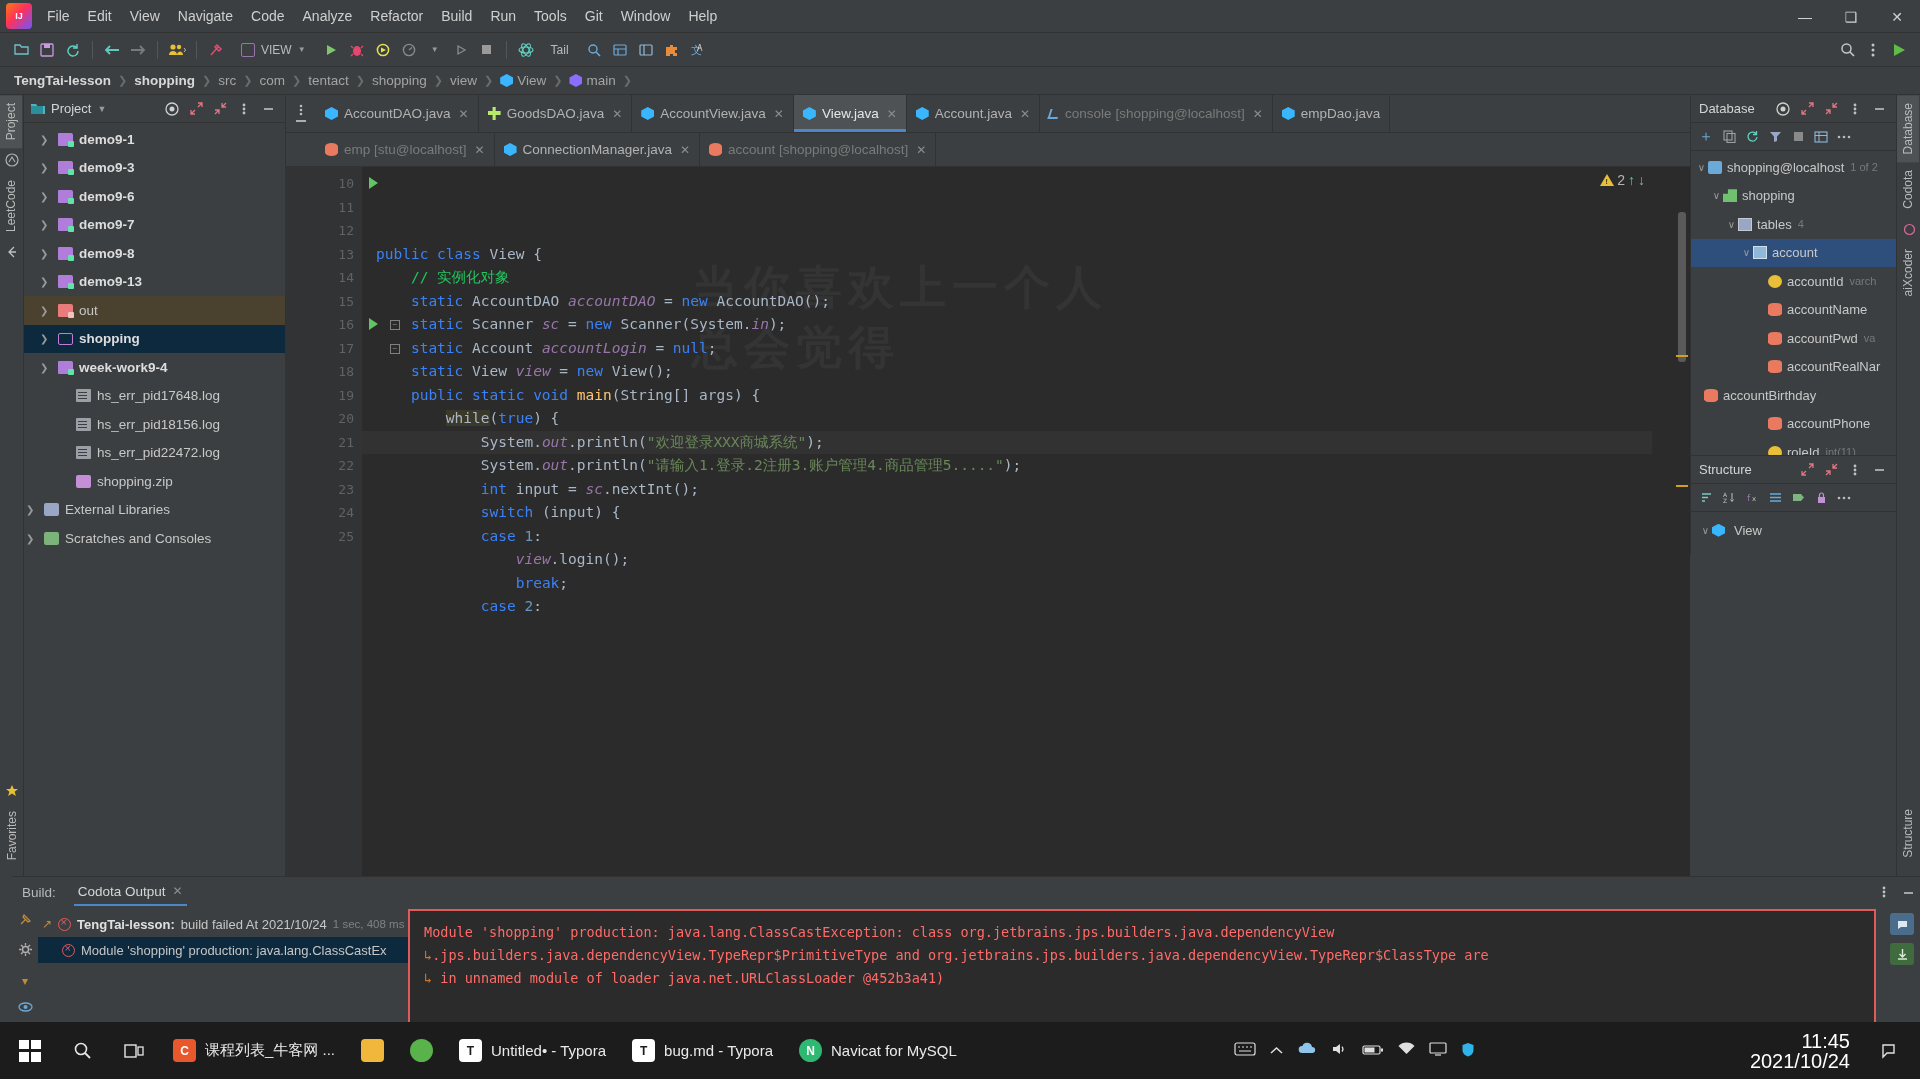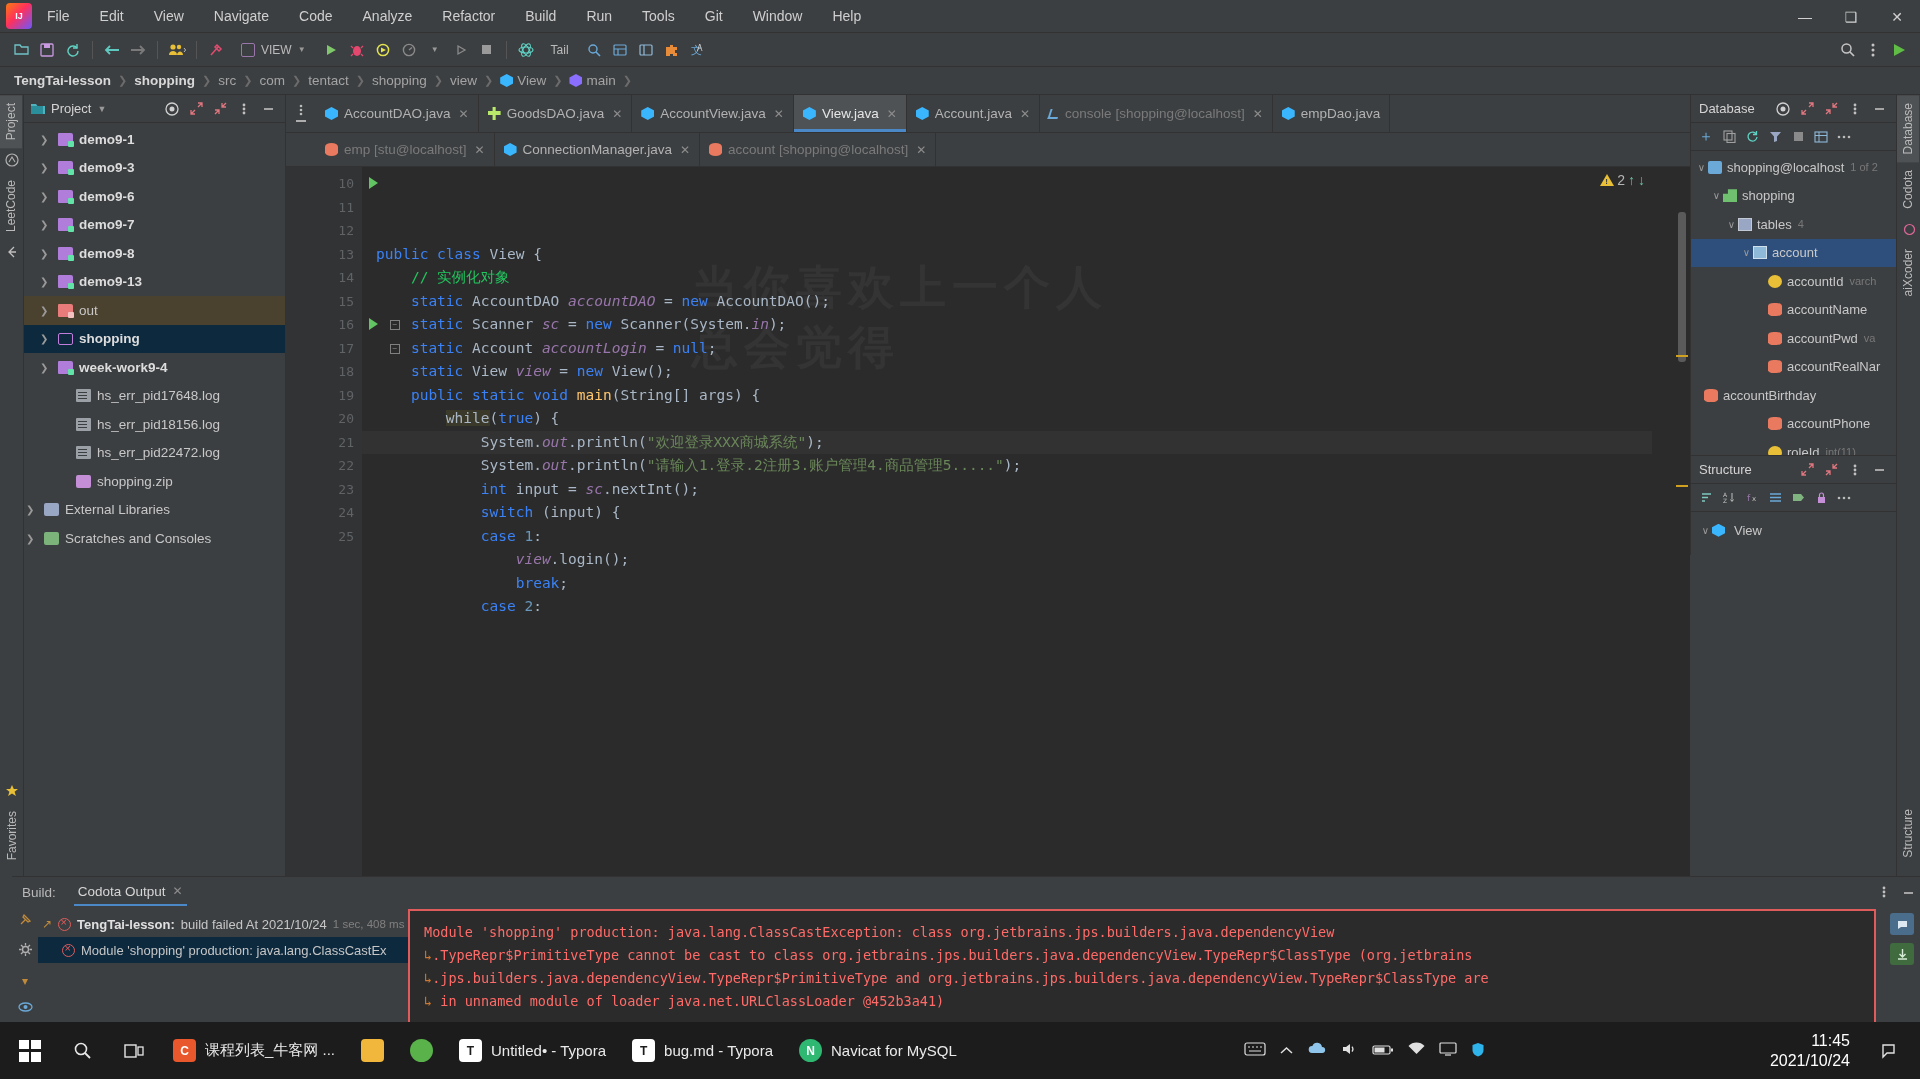--- a/index.html
+++ b/index.html
@@ -21,21 +21,21 @@
   }
   .ij-logo {
     width:26px; height:26px; margin:0 6px 0 6px; border-radius:4px;
     background:linear-gradient(135deg,#f97a12 0%,#fe315d 45%,#6b57ff 100%);
     position:relative; flex:none;
   }
   .ij-logo:after {
     content:"IJ"; position:absolute; left:50%; top:50%;
     transform:translate(-50%,-50%); font-size:9px; font-weight:bold; color:#fff;
   }
-  .menubar { display:flex; align-items:center; gap:12px; }
+  .menubar { display:flex; align-items:center; gap:0px; }
   .menu-item {
     padding:4px 9px; color:#cfcfcf; font-size:14px; cursor:default; white-space:nowrap;
   }
   .win-title {
     flex:1; text-align:center; color:#8c8c8c; font-size:14px; white-space:nowrap;
     padding-right:140px;
   }
   .win-buttons { position:absolute; right:0; top:0; height:33px; display:flex; }
   .win-btn {
     width:46px; height:33px; display:flex; align-items:center; justify-content:center;
@@ -310,21 +310,21 @@
   .tb-ico { width:52px; height:52px; display:flex; align-items:center; justify-content:center;
             color:#e6e6e6; font-size:17px; }
   .tb-app {
     display:flex; align-items:center; gap:9px; height:52px; padding:0 13px; color:#eaeaea;
     font-size:15px; white-space:nowrap; max-width:220px; overflow:hidden;
   }
   .tb-app.active { background:#333333; border-bottom:2px solid #6aa9d8; }
   .appico { width:23px; height:23px; border-radius:4px; flex:none;
             display:flex; align-items:center; justify-content:center; font-size:12px;
             color:#fff; font-weight:bold; }
-  .tb-clock { margin-left:auto; color:#fff; font-size:16px; text-align:right; line-height:20px;
+  .tb-clock { margin-left:auto; color:#fff; font-size:20px; text-align:right; line-height:20px;
               padding-right:14px; }
   .tb-tray { display:flex; align-items:center; gap:14px; color:#e0e0e0; font-size:15px;
              padding-right:10px; }
 </style>
 </head>
 <body>
 
 <div class="app">
 
   <div class="titlebar">
@@ -1053,21 +1053,20 @@
           <span class="time">1 sec, 408 ms</span>
         </div>
         <div class="btrow sel">
           <span style="width:14px"></span>
           <span class="err-circle"></span>
           <span>Module 'shopping' production: java.lang.ClassCastEx</span>
         </div>
       </div>
       <div class="build-detail">
         <div class="detail-line">Module 'shopping' production: java.lang.ClassCastException: class org.jetbrains.jps.builders.java.dependencyView</div>
-        <div class="detail-line"><span class="wrapmark">↳</span><span>.TypeRepr$PrimitiveType cannot be cast to class org.jetbrains.jps.builders.java.dependencyView.TypeRepr$ClassType (org.jetbrains</span></div>
         <div class="detail-line"><span class="wrapmark">↳</span><span>.jps.builders.java.dependencyView.TypeRepr$PrimitiveType and org.jetbrains.jps.builders.java.dependencyView.TypeRepr$ClassType are</span></div>
         <div class="detail-line"><span class="wrapmark">↳</span><span> in unnamed module of loader java.net.URLClassLoader @452b3a41)</span></div>
       </div>
       <div class="build-right">
         <div class="brbtn">
           <svg width="13" height="13" viewBox="0 0 13 13">
               <path d="M2 3h9v6H5L2 11z" fill="#dce8f2"></path>
             </svg>
         </div>
         <div class="brbtn alt">

